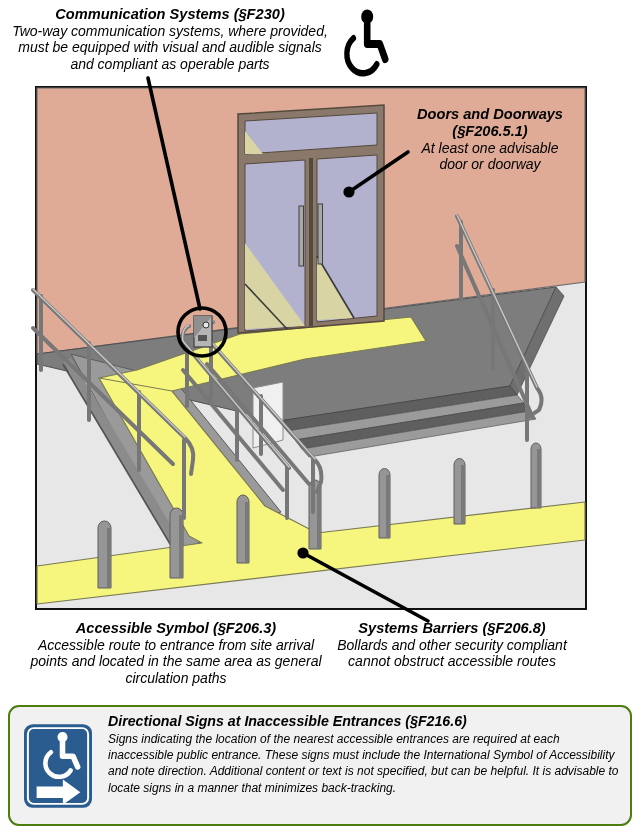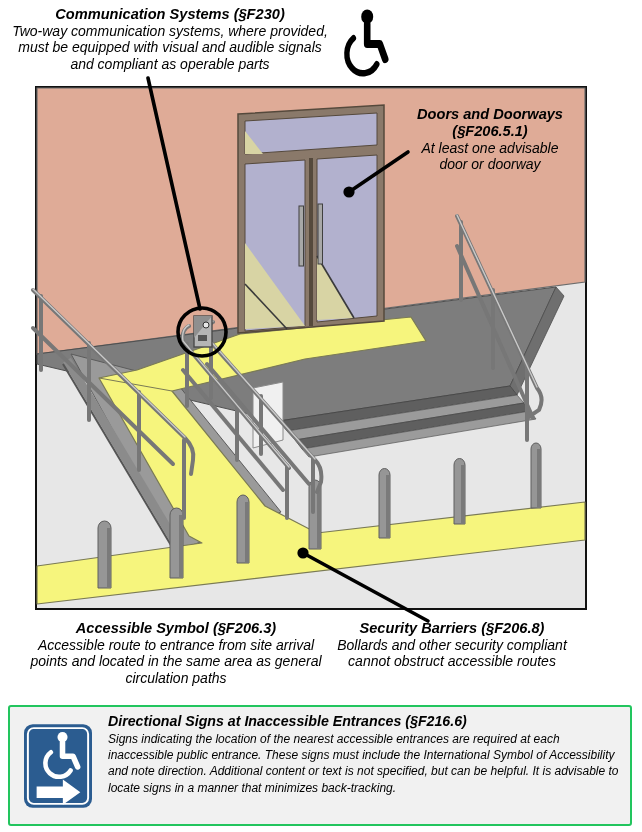--- a/index.html
+++ b/index.html
@@ -5,21 +5,21 @@
   html,body{margin:0;padding:0;background:#ffffff;}
   #page{position:relative;width:642px;height:832px;background:#ffffff;
         font-family:"Liberation Sans",sans-serif;overflow:hidden;}
   .ann{position:absolute;text-align:center;font-style:italic;color:#000;}
   .ann .t{font-weight:bold;font-size:14.6px;line-height:1.15;}
   .ann .b{font-size:14px;line-height:1.17;}
   #frame{position:absolute;left:35px;top:86px;width:548px;height:520px;
          border:2px solid #111;}
   #scene{overflow:visible;display:block;}
   #bottom-box{position:absolute;left:8px;top:705px;width:620px;height:117px;
-              background:#f1f1f1;border:2px solid #22c55e;border-radius:3px;}
+              background:#f1f1f1;border:2px solid #4d7c0f;border-radius:11px;}
   #bb-text{position:absolute;left:98px;top:6px;width:516px;font-style:italic;}
   #bb-text .t{font-weight:bold;font-size:14.2px;line-height:1.25;}
   #bb-text .b{font-size:12px;line-height:1.36;}
   .icon-abs{position:absolute;}
 </style>
 </head>
 <body>
 
 <div id="page">
 
@@ -180,21 +180,21 @@
   <div class="ann" style="left:408px;top:106px;width:164px;">
     <div class="t">Doors and Doorways (§F206.5.1)</div>
     <div class="b">At least one advisable door or doorway</div>
   </div>
 
   <div class="ann" style="left:26px;top:620px;width:300px;">
     <div class="t">Accessible Symbol (§F206.3)</div>
     <div class="b">Accessible route to entrance from site arrival points and located in the same area as general circulation paths</div>
   </div>
   <div class="ann" style="left:336px;top:620px;width:232px;">
-    <div class="t">Security Barriers (§F206.8)</div>
+    <div class="t">Systems Barriers (§F206.8)</div>
     <div class="b">Bollards and other security compliant cannot obstruct accessible routes</div>
   </div>
 
   <div id="bottom-box">
     <svg class="icon-abs" style="left:14px;top:16px;" width="68" height="86" viewBox="0 0 70 86">
       <rect x="0" y="0" width="70" height="86" rx="9" fill="#2b5c90"></rect>
       <rect x="4" y="4" width="62" height="78" rx="6" fill="none" stroke="#fff" stroke-width="2"></rect>
       <g transform="translate(10,7) scale(0.52)" fill="none" stroke="#fff" stroke-linecap="round" stroke-linejoin="round">
         <circle cx="57" cy="12" r="10" fill="#fff" stroke="none"></circle>
         <path d="M57 22 L57 50 L78 50 L87 71" stroke-width="11"></path>

